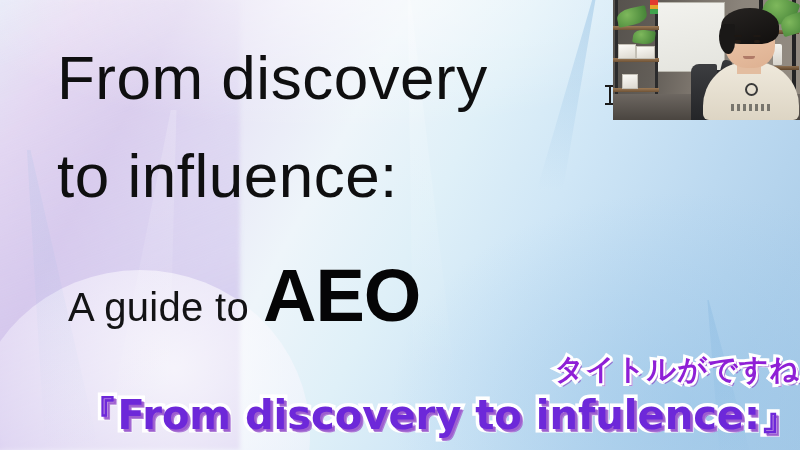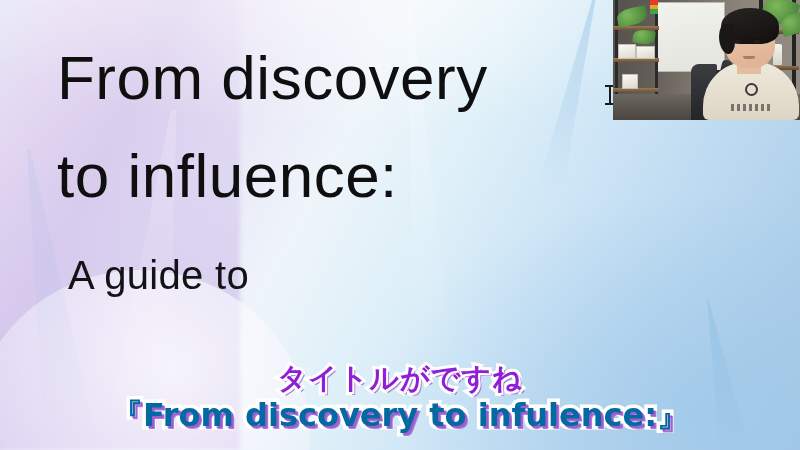--- a/index.html
+++ b/index.html
@@ -287,45 +287,45 @@
     position: absolute; left: 78px; top: 64px; width: 26px; height: 56px;
     background: linear-gradient(#3c3d40, #242528); border-radius: 8px 2px 0 0;
   }
 
   
   .subs {
     position: absolute;
     left: 0;
     bottom: 16px;
     width: 800px;
-    text-align: center;
+    text-align: right;
     pointer-events: none;
   }
   .sub-jp {
     font-family: "DejaVu Sans", "Liberation Sans", sans-serif;
     font-size: 29px;
     font-weight: 700;
     color: #8f1fd6;
     letter-spacing: 1px;
     line-height: 34px;
     -webkit-text-stroke: 6px #ffffff;
     paint-order: stroke fill;
     text-shadow:
        2px 2px 0 #ffffff,
       -2px 2px 0 #ffffff,
        3px 3px 0 rgba(122,40,190,.55);
   }
   .sub-en {
     font-family: "DejaVu Sans", "Liberation Sans", sans-serif;
-    font-size: 32px;
+    font-size: 40px;
     font-weight: 700;
-    color: #0369a1;
+    color: #6d28d9;
     letter-spacing: 0px;
     line-height: 38px;
-    margin-top: 1px;
+    margin-top: 10px;
     -webkit-text-stroke: 7px #ffffff;
     paint-order: stroke fill;
     text-shadow:
        3px 3px 0 rgba(122,40,190,.60),
        2px 2px 0 rgba(150,70,205,.45);
   }
   .sub-line { display: block; }
 </style>
 </head>
 <body>
@@ -343,20 +343,21 @@
     <div class="ray r4"></div>
     <div class="ray r5"></div>
   </div>
 
   <div class="slide-text">
     <div class="title-line l1">From discovery</div>
     <div class="title-line l2">to influence:</div>
 
     <div class="subtitle-row">
       <span class="st-light">A guide to</span>
+      <span class="st-huge">AEO</span>
     </div>
   </div>
 
   <div class="text-caret">
     <div class="serif-t"></div>
     <div class="bar"></div>
     <div class="serif-b"></div>
   </div>
 
   <div class="webcam">

